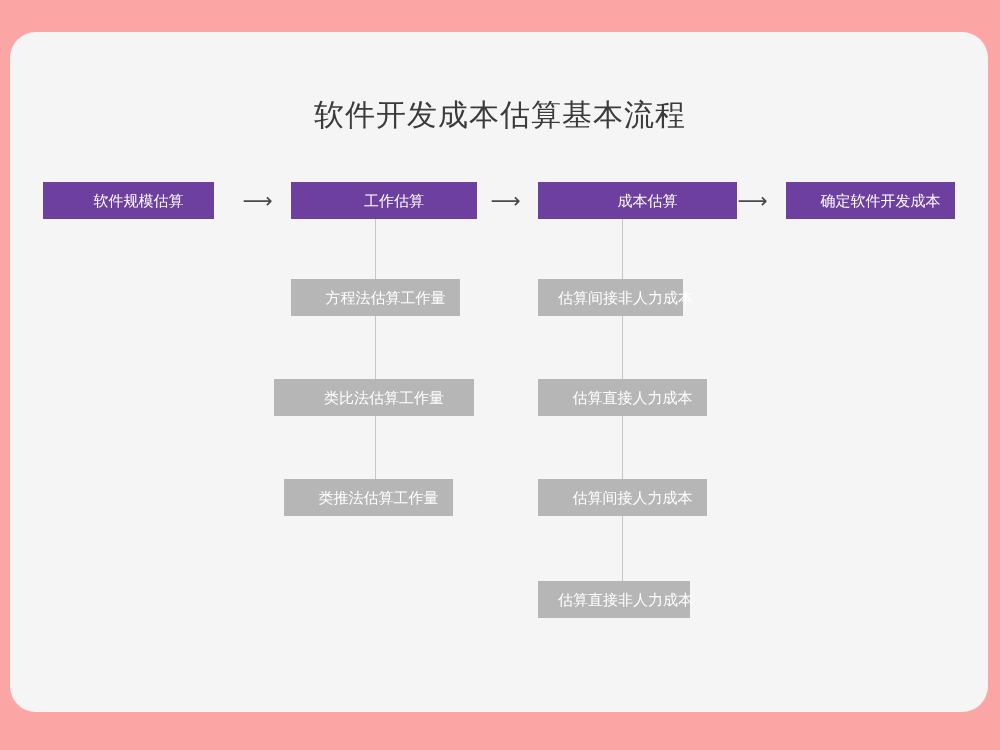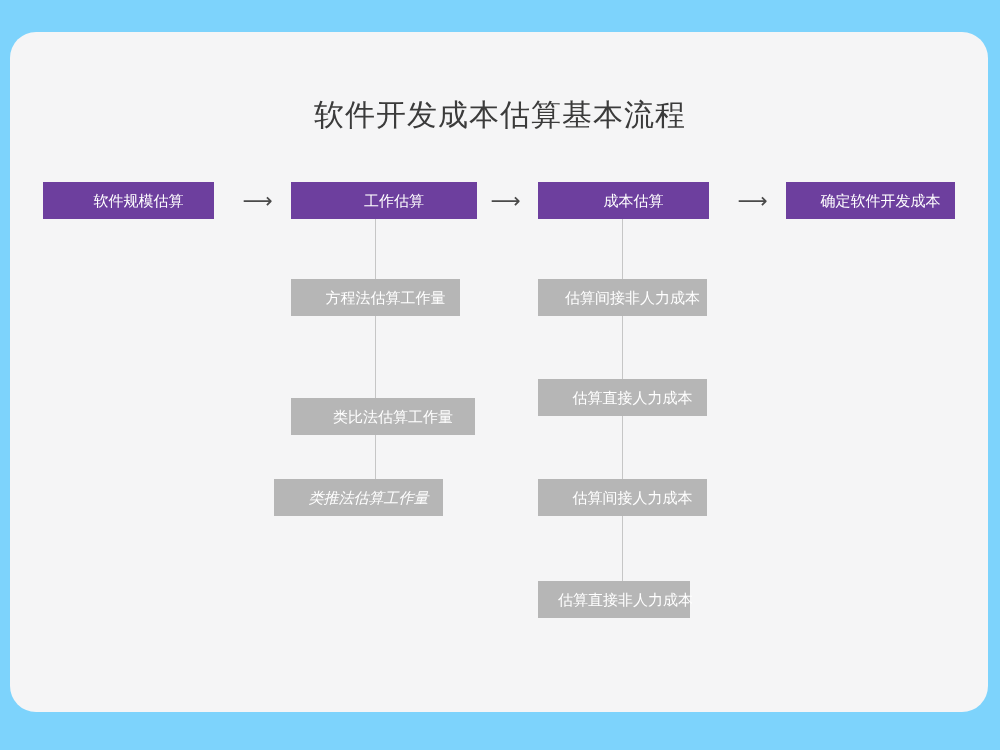--- a/index.html
+++ b/index.html
@@ -11,21 +11,21 @@
     width: 1000px;
     height: 750px;
     overflow: hidden;
     font-family: "Liberation Sans", "DejaVu Sans", sans-serif;
   }
 
   #canvas {
     position: relative;
     width: 1000px;
     height: 750px;
-    background: #7dd3fc;
+    background: #fca5a5;
   }
 
   
   .card {
     position: absolute;
     left: 10px;
     top: 32px;
     width: 978px;
     height: 680px;
     background: #f5f5f6;
@@ -95,31 +95,31 @@
   <div class="node primary" style="left:43px; top:182px; width:171px;">软件规模估算</div>
 
   <div class="arrow" style="left:224px; top:191px; width:67px;">⟶</div>
 
   <div class="node primary" style="left:291px; top:182px; width:186px;">工作估算</div>
 
   <div class="vline" style="left:374.5px; top:219px; height:278px;"></div>
 
   <div class="node secondary" style="left:291px; top:279px; width:169px;">方程法估算工作量</div>
 
-  <div class="node secondary" style="left:291px; top:379px; width:184px;margin-top:19px;">类比法估算工作量</div>
+  <div class="node secondary" style="left:274px; top:379px; width:200px;">类比法估算工作量</div>
 
-  <div class="node secondary" style="left:274px; top:479px; width:169px;font-style:italic;">类推法估算工作量</div>
+  <div class="node secondary" style="left:284px; top:479px; width:169px;">类推法估算工作量</div>
 
   <div class="arrow" style="left:472px; top:191px; width:67px;">⟶</div>
 
-  <div class="node primary" style="left:538px; top:182px; width:171px;">成本估算</div>
+  <div class="node primary" style="left:538px; top:182px; width:199px;">成本估算</div>
 
   <div class="vline" style="left:621.5px; top:219px; height:378px;"></div>
 
-  <div class="node secondary" style="left:538px; top:279px; width:169px;">估算间接非人力成本</div>
+  <div class="node secondary" style="left:538px; top:279px; width:145px;">估算间接非人力成本</div>
 
   <div class="node secondary" style="left:538px; top:379px; width:169px;">估算直接人力成本</div>
 
   <div class="node secondary" style="left:538px; top:479px; width:169px;">估算间接人力成本</div>
 
   <div class="node secondary" style="left:538px; top:581px; width:152px;">估算直接非人力成本</div>
 
   <div class="arrow" style="left:719px; top:191px; width:67px;">⟶</div>
 
   <div class="node primary" style="left:786px; top:182px; width:169px;text-align:center;">确定软件开发成本</div>

